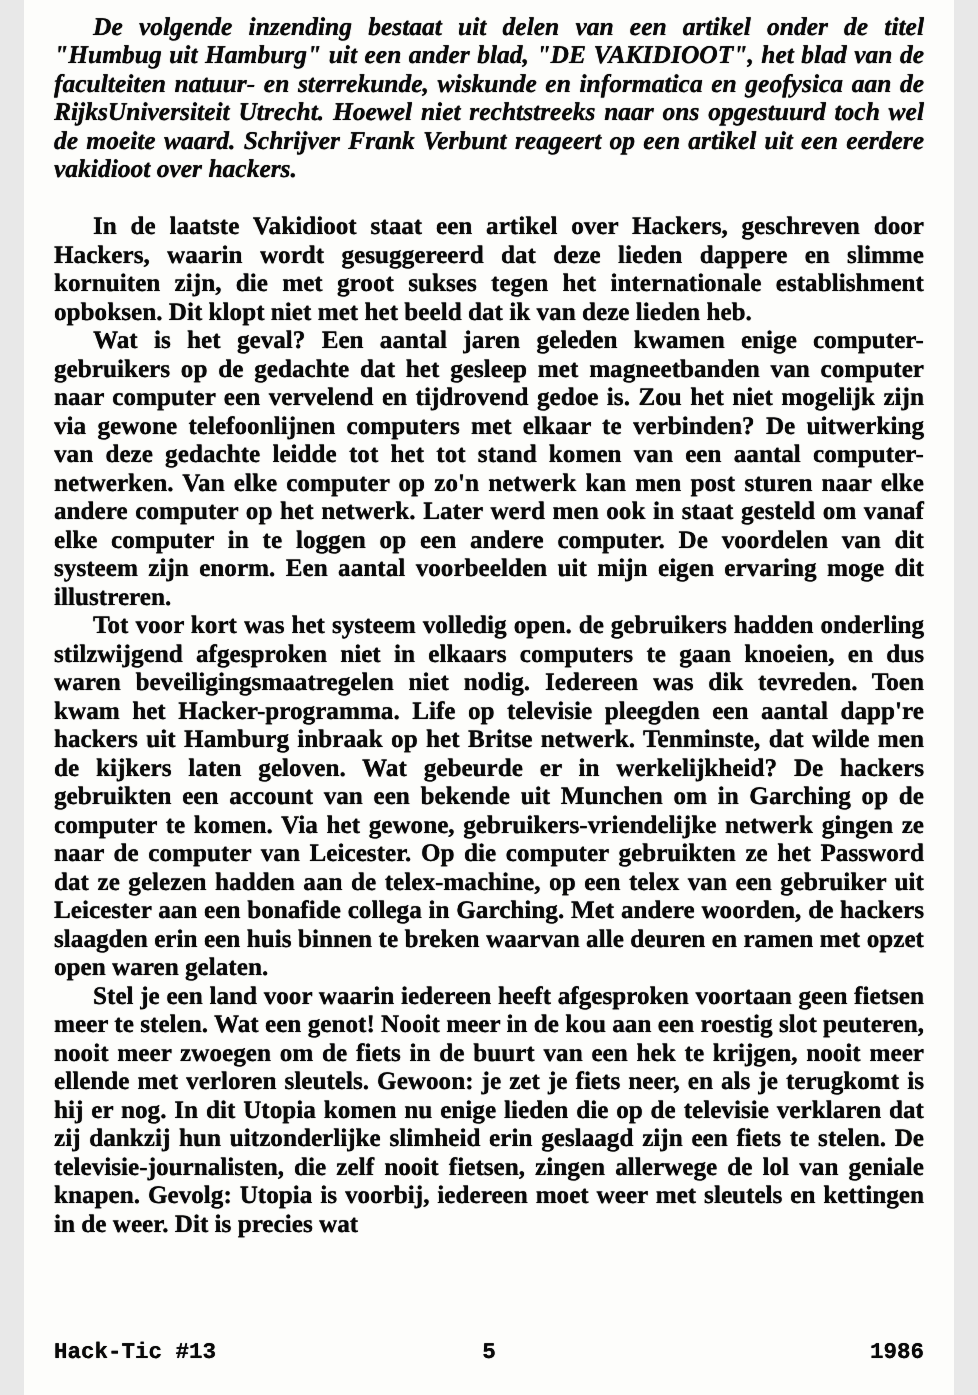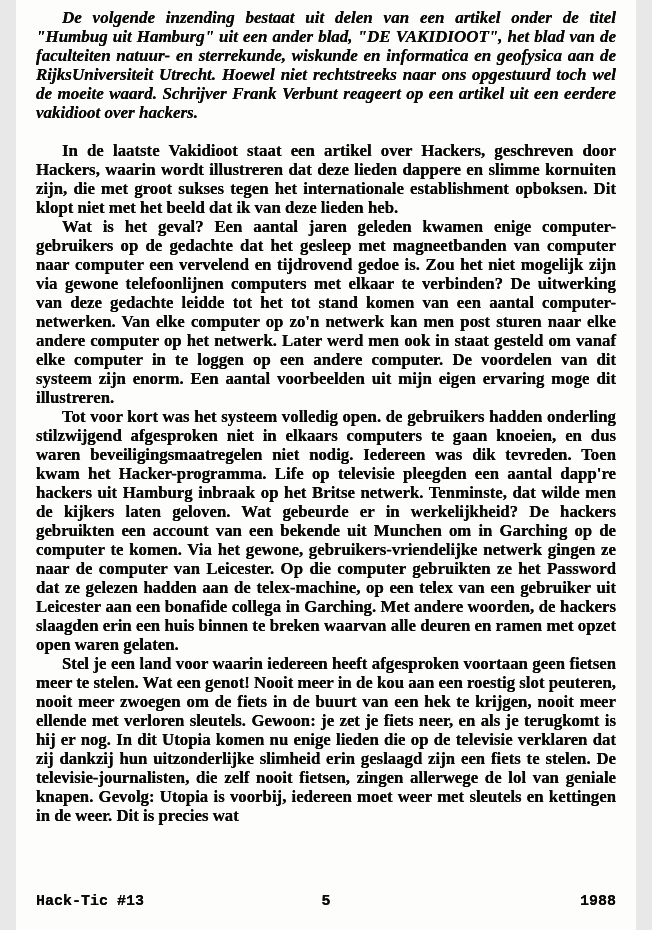--- a/index.html
+++ b/index.html
@@ -61,25 +61,25 @@
   .footer .right  { flex: 1; text-align: right; }
 </style>
 </head>
 <body>
 
 <div class="page">
 
   <p class="intro">De volgende inzending bestaat uit delen van een artikel onder de titel "Humbug uit Hamburg" uit een ander blad, "DE VAKIDIOOT", het blad van de faculteiten natuur- en sterrekunde, wiskunde en informatica en geofysica aan de RijksUniversiteit Utrecht. Hoewel niet rechtstreeks naar ons opgestuurd toch wel de moeite waard. Schrijver Frank Verbunt reageert op een artikel uit een eerdere vakidioot over hackers.</p>
 
   <div>
-    <p class="para">In de laatste Vakidioot staat een artikel over Hackers, geschreven door Hackers, waarin wordt illustreren dat deze lieden dappere en slimme kornuiten zijn, die met groot sukses tegen het internationale establishment opboksen. Dit klopt niet met het beeld dat ik van deze lieden heb.</p>
+    <p class="para">In de laatste Vakidioot staat een artikel over Hackers, geschreven door Hackers, waarin wordt gesuggereerd dat deze lieden dappere en slimme kornuiten zijn, die met groot sukses tegen het internationale establishment opboksen. Dit klopt niet met het beeld dat ik van deze lieden heb.</p>
     <p class="para">Wat is het geval? Een aantal jaren geleden kwamen enige computer-gebruikers op de gedachte dat het gesleep met magneetbanden van computer naar computer een vervelend en tijdrovend gedoe is. Zou het niet mogelijk zijn via gewone telefoonlijnen computers met elkaar te verbinden? De uitwerking van deze gedachte leidde tot het tot stand komen van een aantal computer-netwerken. Van elke computer op zo'n netwerk kan men post sturen naar elke andere computer op het netwerk. Later werd men ook in staat gesteld om vanaf elke computer in te loggen op een andere computer. De voordelen van dit systeem zijn enorm. Een aantal voorbeelden uit mijn eigen ervaring moge dit illustreren.</p>
     <p class="para">Tot voor kort was het systeem volledig open. de gebruikers hadden onderling stilzwijgend afgesproken niet in elkaars computers te gaan knoeien, en dus waren beveiligingsmaatregelen niet nodig. Iedereen was dik tevreden. Toen kwam het Hacker-programma. Life op televisie pleegden een aantal dapp're hackers uit Hamburg inbraak op het Britse netwerk. Tenminste, dat wilde men de kijkers laten geloven. Wat gebeurde er in werkelijkheid? De hackers gebruikten een account van een bekende uit Munchen om in Garching op de computer te komen. Via het gewone, gebruikers-vriendelijke netwerk gingen ze naar de computer van Leicester. Op die computer gebruikten ze het Password dat ze gelezen hadden aan de telex-machine, op een telex van een gebruiker uit Leicester aan een bonafide collega in Garching. Met andere woorden, de hackers slaagden erin een huis binnen te breken waarvan alle deuren en ramen met opzet open waren gelaten.</p>
     <p class="para">Stel je een land voor waarin iedereen heeft afgesproken voortaan geen fietsen meer te stelen. Wat een genot! Nooit meer in de kou aan een roestig slot peuteren, nooit meer zwoegen om de fiets in de buurt van een hek te krijgen, nooit meer ellende met verloren sleutels. Gewoon: je zet je fiets neer, en als je terugkomt is hij er nog. In dit Utopia komen nu enige lieden die op de televisie verklaren dat zij dankzij hun uitzonderlijke slimheid erin geslaagd zijn een fiets te stelen. De televisie-journalisten, die zelf nooit fietsen, zingen allerwege de lol van geniale knapen. Gevolg: Utopia is voorbij, iedereen moet weer met sleutels en kettingen in de weer. Dit is precies wat</p>
   </div>
 
   <div class="footer">
     <span class="left">Hack-Tic #13</span>
     <span class="center">5</span>
-    <span class="right">1988</span>
+    <span class="right">1986</span>
   </div>
 
 </div>
 
 </body></html>

